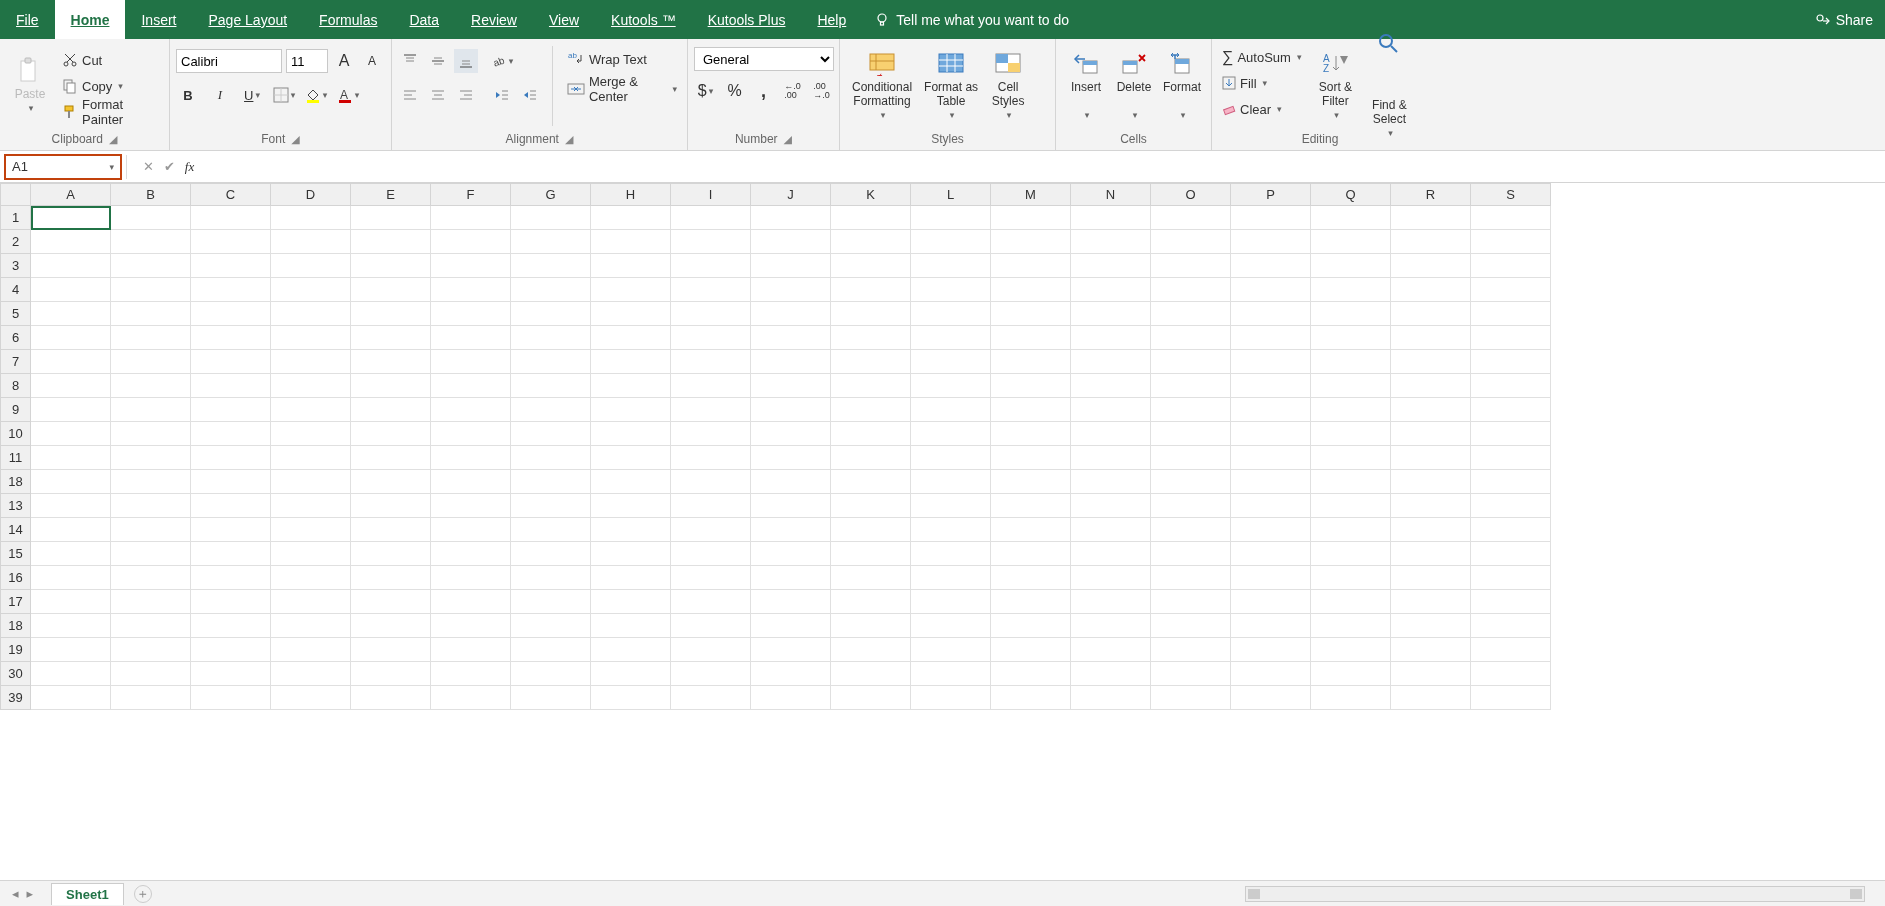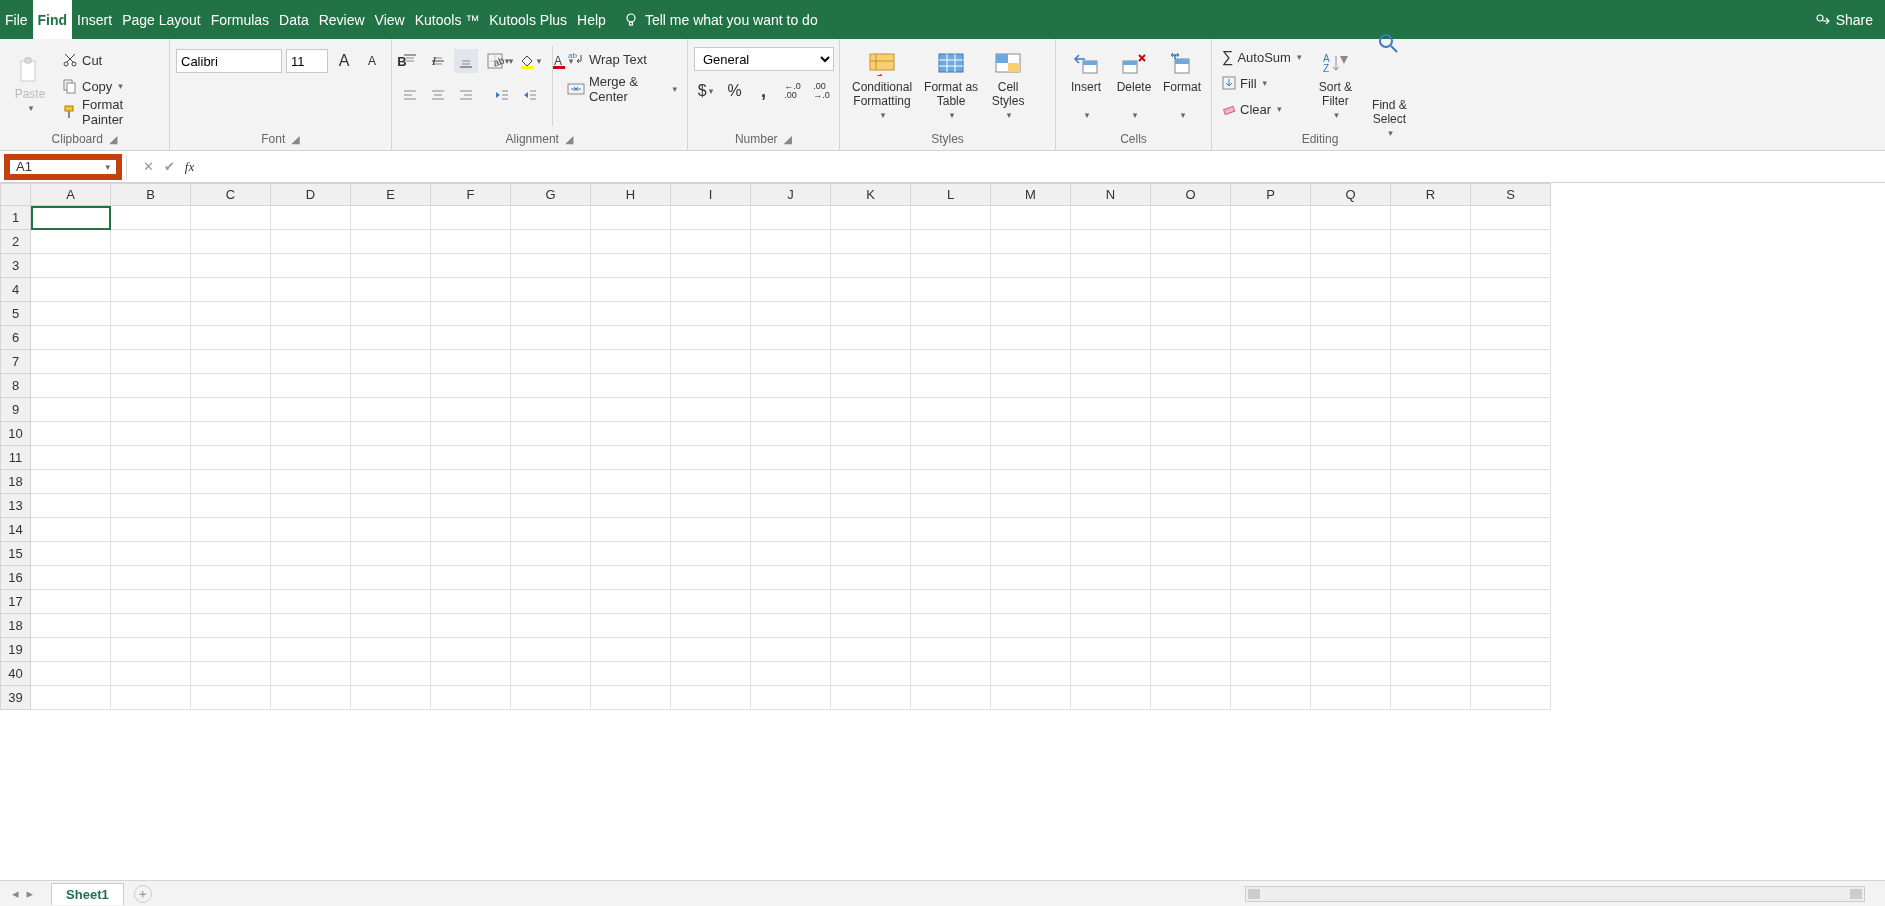--- a/index.html
+++ b/index.html
@@ -1,20 +1,20 @@
 <!DOCTYPE html>
 <html><head>
 <meta charset="utf-8">
 <style>
   * { box-sizing: border-box; margin: 0; padding: 0; font-family: "Segoe UI", Tahoma, sans-serif; }
   body { width: 1885px; height: 906px; background: #fff; overflow: hidden; font-size: 13px; color: #333; }
 
   
   .tabs { display: flex; align-items: stretch; height: 39px; background: #217346; color: #fff; font-size: 14px; }
-  .tab { padding: 0 5px; display: flex; align-items: center; cursor: pointer; }
+  .tab { padding: 0 16px; display: flex; align-items: center; cursor: pointer; text-decoration: underline; }
   .tab.active { background: #fff; color: #217346; font-weight: 600; }
   .tellme { display: flex; align-items: center; padding: 6px 12px; gap: 6px; }
   .share { margin-left: auto; display: flex; align-items: center; gap: 6px; padding: 0 12px; }
 
   
   .ribbon { display: flex; height: 112px; background: #f3f3f3; border-bottom: 1px solid #d4d4d4; }
   .group { border-right: 1px solid #d4d4d4; padding: 4px 6px 2px 6px; display: flex; flex-direction: column; justify-content: space-between; position: relative; }
   .group-label { text-align: center; font-size: 12px; color: #666; padding: 2px 0; display: flex; justify-content: center; align-items: center; gap: 6px; }
   .launcher { font-size: 11px; color: #888; cursor: pointer; }
   .row { display: flex; align-items: center; gap: 4px; height: 28px; }
@@ -23,21 +23,21 @@
   .smbtn { display: flex; align-items: center; gap: 4px; padding: 2px 4px; cursor: pointer; font-size: 13px; height: 24px; }
   .iconbtn { width: 24px; height: 24px; display: flex; align-items: center; justify-content: center; cursor: pointer; }
   .dropdown-caret { font-size: 9px; color: #666; margin-left: 2px; }
   select.combo, input.combo { border: 1px solid #c8c8c8; background: #fff; height: 24px; padding: 0 4px; font-size: 13px; }
 
   
   svg { display: block; }
 
   
   .fbar { display: flex; align-items: center; height: 32px; border-bottom: 1px solid #d4d4d4; background: #fff; }
-  .namebox { width: 118px; height: 26px; border: 6px solid #c2410c; margin-left: 4px; padding: 0 6px; display: flex; align-items: center; justify-content: space-between; }
+  .namebox { width: 118px; height: 26px; border: 2px solid #c2410c; margin-left: 4px; padding: 0 6px; display: flex; align-items: center; justify-content: space-between; }
   .fbar-btns { display: flex; align-items: center; gap: 10px; padding: 0 12px; color: #999; }
   .fbar-btns .fx { font-style: italic; color: #333; font-family: serif; }
   .formula-input { flex: 1; height: 26px; border: none; padding: 0 6px; }
 
   
   .grid-wrap { position: relative; }
   table.grid { border-collapse: collapse; table-layout: fixed; }
   .corner { width: 30px; height: 22px; background: #f0f0f0; border: 1px solid #d4d4d4; }
   th.colhdr { height: 22px; background: #f0f0f0; border: 1px solid #d4d4d4; font-weight: normal; font-size: 13px; color: #333; }
   th.rowhdr { width: 30px; background: #f0f0f0; border: 1px solid #d4d4d4; font-weight: normal; font-size: 13px; color: #333; text-align: center; }
@@ -54,21 +54,21 @@
   .hscroll::before { left: 2px; }
   .hscroll::after { right: 2px; }
 
   .vline { width:1px; background:#d4d4d4; height:80px; align-self:center; }
 </style>
 </head>
 <body>
 
 <div class="tabs">
   <div class="tab">File</div>
-  <div class="tab active">Find</div>
+  <div class="tab active">Home</div>
   <div class="tab">Insert</div>
   <div class="tab">Page Layout</div>
   <div class="tab">Formulas</div>
   <div class="tab">Data</div>
   <div class="tab">Review</div>
   <div class="tab">View</div>
   <div class="tab">Kutools ™</div>
   <div class="tab">Kutools Plus</div>
   <div class="tab">Help</div>
   <div class="tellme">
@@ -138,21 +138,21 @@
         </div>
       </div>
     </div>
     <div class="group-label">
         <span>Clipboard</span>
         <span class="launcher">◢</span>
       </div>
   </div>
 
   <div class="group" style="width:222px;">
-    <div style="display:flex; flex-direction:row; gap:6px; height:86px; padding-top:4px;">
+    <div style="display:flex; flex-direction:column; gap:6px; height:86px; padding-top:4px;">
       <div class="row">
         <input class="combo" style="width: 106px;" value="Calibri">
         <input class="combo" style="width: 42px;" value="11">
         <div class="iconbtn">
             <span style="font-size:16px;">A</span>
           </div>
         <div class="iconbtn">
             <span style="font-size:12px;">A</span>
           </div>
       </div>
@@ -957,21 +957,21 @@
           <td class="cell"></td>
           <td class="cell"></td>
           <td class="cell"></td>
           <td class="cell"></td>
           <td class="cell"></td>
           <td class="cell"></td>
           <td class="cell"></td>
           <td class="cell"></td>
         </tr>
         <tr>
-          <th class="rowhdr">40</th>
+          <th class="rowhdr">30</th>
           <td class="cell"></td>
           <td class="cell"></td>
           <td class="cell"></td>
           <td class="cell"></td>
           <td class="cell"></td>
           <td class="cell"></td>
           <td class="cell"></td>
           <td class="cell"></td>
           <td class="cell"></td>
           <td class="cell"></td>

